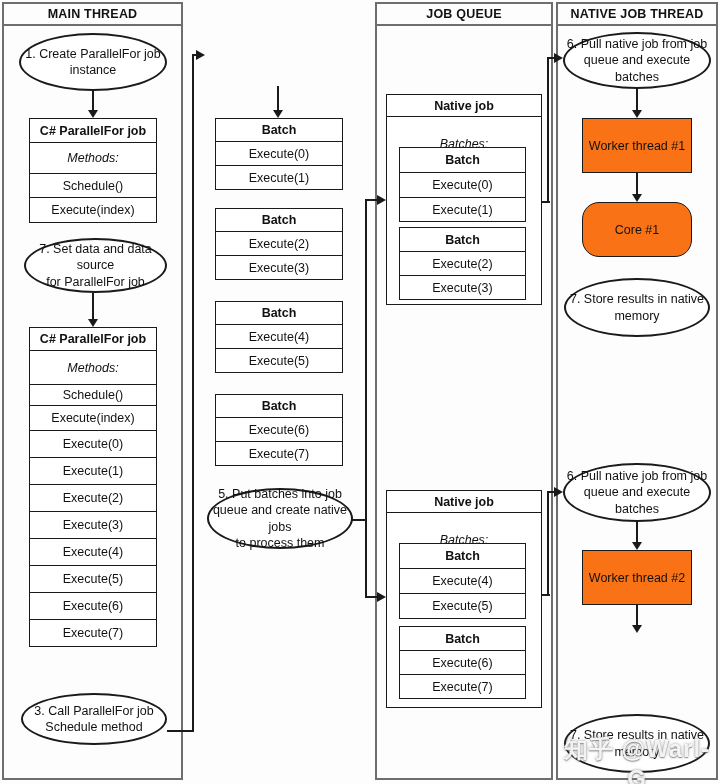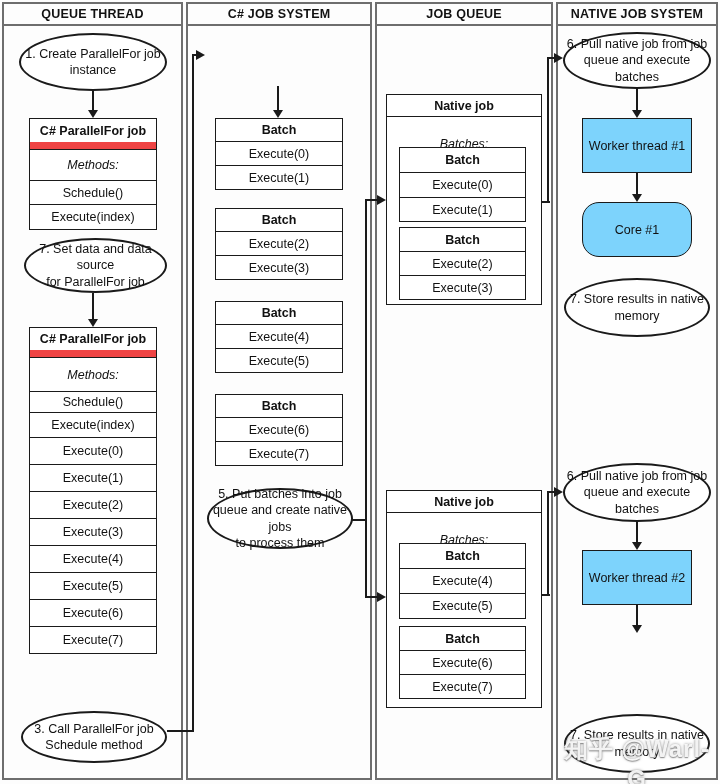--- a/index.html
+++ b/index.html
@@ -5,27 +5,27 @@
   html,body{margin:0;padding:0;background:#ffffff;}
   .stage{position:relative;width:720px;height:784px;background:#fdfdfd;overflow:hidden;
          font-family:"Liberation Sans", sans-serif;color:#111;}
   .frame{position:absolute;top:2px;height:778px;border:2px solid #6e6e6e;box-sizing:border-box;z-index:0;}
   .frame-header{height:20px;border-bottom:2px solid #6e6e6e;display:flex;align-items:center;justify-content:center;
                 font-weight:bold;font-size:12.5px;letter-spacing:.2px;}
   .ellipse{position:absolute;border:2px solid #1a1a1a;border-radius:50%;background:#fff;
            display:flex;align-items:center;justify-content:center;text-align:center;
            font-size:12.5px;line-height:1.32;box-sizing:border-box;z-index:3;}
   .ellipse span{white-space:pre-line;}
-  .box-table{position:absolute;border:1.5px solid #1a1a1a;background:#ef4444;box-sizing:border-box;z-index:3;}
+  .box-table{position:absolute;border:1.5px solid #1a1a1a;background:#14532d;box-sizing:border-box;z-index:3;}
   .row{display:flex;align-items:center;justify-content:center;font-size:12.5px;
        border-top:1.5px solid #1a1a1a;box-sizing:border-box;background:#fff;}
   .row.first{border-top:none;}
   .row.bold{font-weight:bold;}
-  .row.italic{font-style:italic;margin-top:7px;}
-  .simple-box{position:absolute;border:1.5px solid #1a1a1a;background:#7dd3fc;display:flex;align-items:center;
+  .row.italic{font-style:italic;}
+  .simple-box{position:absolute;border:1.5px solid #1a1a1a;background:#f97316;display:flex;align-items:center;
               justify-content:center;font-size:12.5px;box-sizing:border-box;z-index:3;}
   .qcontainer{position:absolute;border:1.5px solid #1a1a1a;background:#fff;box-sizing:border-box;z-index:3;}
   .qheader{height:21px;border-bottom:1.5px solid #1a1a1a;display:flex;align-items:center;justify-content:center;
            font-weight:bold;font-size:12.5px;}
   .qlabel{text-align:center;font-style:italic;font-size:12.5px;margin-top:20px;}
   .itable{position:absolute;border:1.5px solid #1a1a1a;background:#fff;box-sizing:border-box;}
   .line{position:absolute;background:#1a1a1a;z-index:1;}
   .arrow-down{position:absolute;width:0;height:0;border-left:5px solid transparent;border-right:5px solid transparent;
               border-top:8px solid #1a1a1a;z-index:2;}
   .arrow-right{position:absolute;width:0;height:0;border-top:5px solid transparent;border-bottom:5px solid transparent;
@@ -33,30 +33,27 @@
   .watermark{position:absolute;left:556px;top:733px;width:162px;text-align:center;font-size:24px;font-weight:bold;
              color:rgba(252,252,252,0.92);text-shadow:0 0 3px rgba(125,125,125,0.85),0 1px 1px rgba(90,90,90,0.6);
              z-index:10;letter-spacing:1px;}
 </style>
 </head>
 <body>
 
 <div class="stage">
 
   <div class="frame" style="left:2px;width:181px;">
-    <div class="frame-header">QUEUE THREAD</div>
-  </div>
-  <div class="frame" style="left:186px;width:186px;">
-    <div class="frame-header">C# JOB SYSTEM</div>
+    <div class="frame-header">MAIN THREAD</div>
   </div>
   <div class="frame" style="left:375px;width:178px;">
     <div class="frame-header">JOB QUEUE</div>
   </div>
   <div class="frame" style="left:556px;width:162px;">
-    <div class="frame-header">NATIVE JOB SYSTEM</div>
+    <div class="frame-header">NATIVE JOB THREAD</div>
   </div>
 
   <div class="line" style="left:167px;top:730px;width:27px;height:2px;"></div>
   <div class="line" style="left:192px;top:54px;width:2px;height:678px;"></div>
   <div class="line" style="left:192px;top:54px;width:6px;height:2px;"></div>
   <div class="arrow-right" style="left:196px;top:50px;"></div>
 
   <div class="line" style="left:352px;top:519px;width:15px;height:2px;"></div>
   <div class="line" style="left:365px;top:199px;width:2px;height:399px;"></div>
   <div class="line" style="left:365px;top:199px;width:13px;height:2px;"></div>
@@ -103,21 +100,21 @@
     <div class="row" style="height:27px;">Execute(0)</div>
     <div class="row" style="height:27px;">Execute(1)</div>
     <div class="row" style="height:27px;">Execute(2)</div>
     <div class="row" style="height:27px;">Execute(3)</div>
     <div class="row" style="height:27px;">Execute(4)</div>
     <div class="row" style="height:27px;">Execute(5)</div>
     <div class="row" style="height:27px;">Execute(6)</div>
     <div class="row" style="height:27px;">Execute(7)</div>
   </div>
 
-  <div class="ellipse" style="left:21px;top:711px;width:146px;height:52px;">
+  <div class="ellipse" style="left:21px;top:693px;width:146px;height:52px;">
     <span>3. Call ParallelFor job
 Schedule method</span>
   </div>
 
   <div class="line" style="left:277px;top:86px;width:2px;height:25px;"></div>
   <div class="arrow-down" style="left:273px;top:110px;"></div>
 
   <div class="box-table" style="left:215px;top:118px;width:128px;">
     <div class="row first bold" style="height:22px;">Batch</div>
     <div class="row" style="height:24px;">Execute(0)</div>

